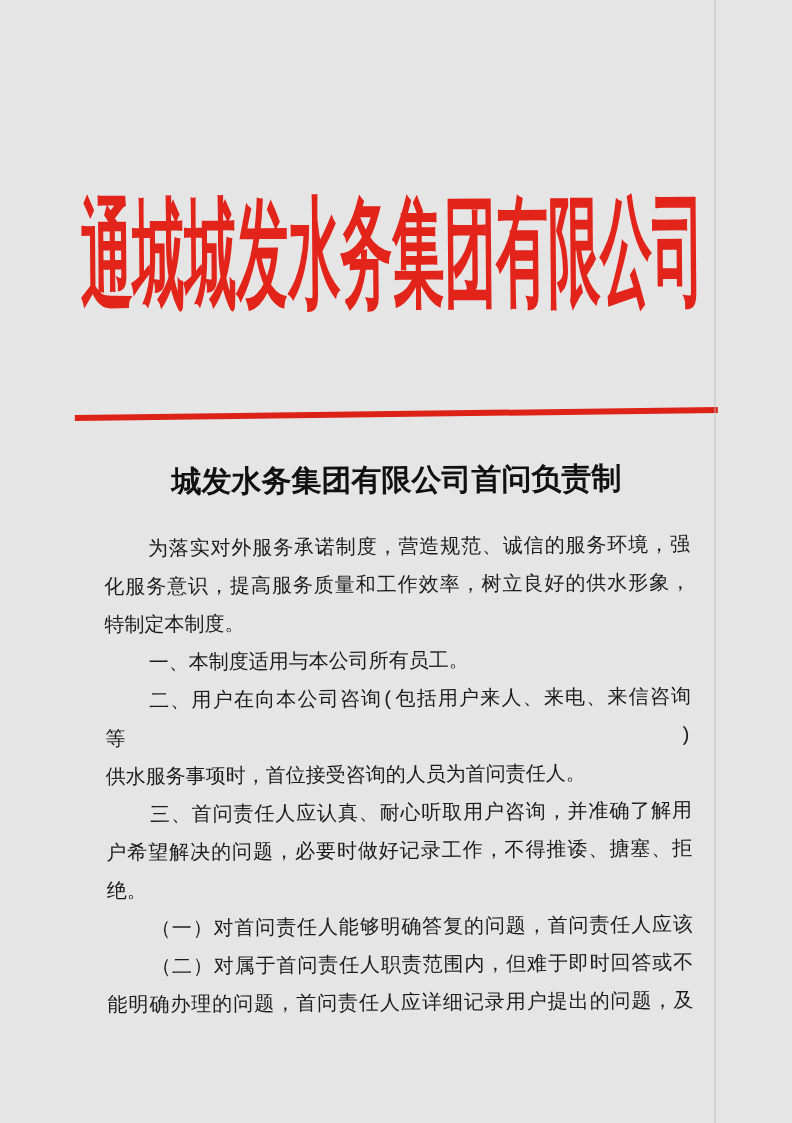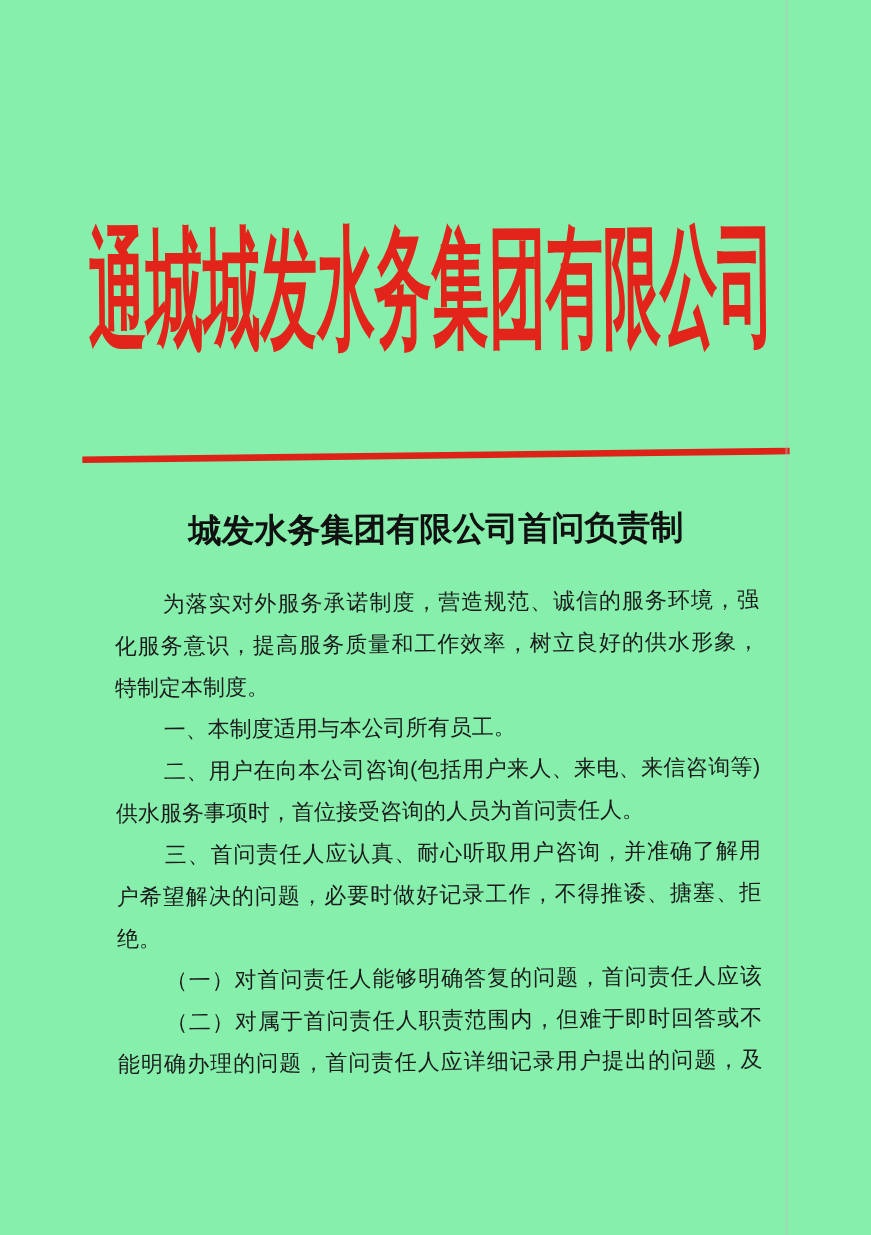--- a/index.html
+++ b/index.html
@@ -4,23 +4,23 @@
 <style>
   html, body {
     margin: 0;
     padding: 0;
     background: #ffffff;
   }
   .sheet {
     position: relative;
     width: 792px;
     height: 1123px;
-    background: #86efac;
+    background: #e5e5e5;
     overflow: hidden;
-    font-family: Liberation Sans, sans-serif;
+    font-family: Liberation Mono, monospace;
     color: #1c1c1c;
   }
   
   .scan-rotate {
     position: absolute;
     inset: 0;
     transform: rotate(-0.45deg);
     transform-origin: 50% 50%;
   }
   

